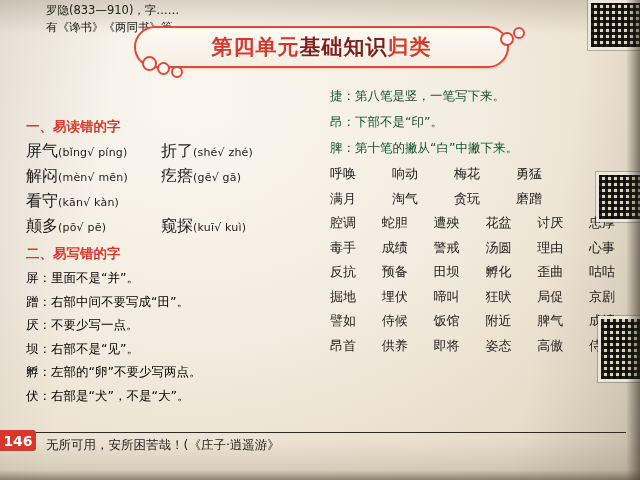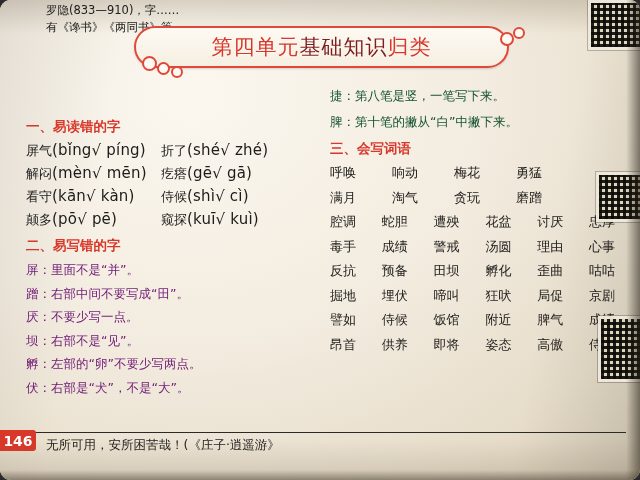--- a/index.html
+++ b/index.html
@@ -7,21 +7,20 @@
     padding: 0;
     background: #2b2b2b;
   }
   #page {
     position: relative;
     width: 640px;
     height: 480px;
     overflow: hidden;
     background: #e9e2d6;
     font-family: "DejaVu Sans", sans-serif;
-    border-radius: 11px;
   }
   
   .paper {
     position: absolute;
     inset: 0;
     background:
       radial-gradient(ellipse at 30% 20%, #fbf7ef 0%, #f3ece0 45%, #e6dcc9 80%, #d8cdb8 100%);
   }
   .paper:after{
     content:"";
@@ -71,21 +70,21 @@
     background: linear-gradient(180deg,#fdfaf3,#f6efe2);
     box-shadow: 0 1px 2px rgba(0,0,0,0.15);
   }
   .banner-title {
     position: absolute;
     inset: 0;
     display: flex;
     align-items: center;
     justify-content: center;
     font-size: 21px;
-    font-weight: normal;
+    font-weight: bold;
     color: #d8372a;
     letter-spacing: 1px;
     font-family: "DejaVu Sans", sans-serif;
     text-shadow: 0 1px 0 rgba(255,255,255,0.6);
   }
   .banner-title .black { color: #7f1d1d; }
   .bead {
     position: absolute;
     border-radius: 50%;
     border: 2px solid #e0483a;
@@ -119,24 +118,24 @@
     font-family: Liberation Serif, serif;
   }
 
   .pair-rows { font-size: 12.5px; color: #1d1c1a; }
   .pair-row {
     display: flex;
     margin-bottom: 8px;
     line-height: 15px;
   }
   .pair-cell { width: 50%; white-space: nowrap; }
-  .pair-cell .hz { font-size: 13px; }
-  .pair-cell .py { font-size: 15px; letter-spacing: 0.2px; }
-
-  .note-list { margin-top: 4px; font-size: 12.5px; color: #701a75; }
+  .pair-cell .hz { font-size: 16px; }
+  .pair-cell .py { font-size: 11px; letter-spacing: 0.2px; }
+
+  .note-list { margin-top: 4px; font-size: 12.5px; color: #000000; }
   .note-list div { margin-bottom: 8.5px; line-height: 15px; }
 
   .right-lines { font-size: 12.5px; color: #14532d; }
   .right-lines div { margin-bottom: 10px; line-height: 16px; white-space: nowrap; }
 
   .word-grid {
     margin-top: 4px;
     font-size: 13px;
     color: #1d1c1a;
   }
@@ -250,21 +249,20 @@
       <div class="pair-row">
         <div class="pair-cell"><span class="hz">屏气</span><span class="py">(bǐng√  píng)</span></div>
         <div class="pair-cell"><span class="hz">折了</span><span class="py">(shé√  zhé)</span></div>
       </div>
       <div class="pair-row">
         <div class="pair-cell"><span class="hz">解闷</span><span class="py">(mèn√  mēn)</span></div>
         <div class="pair-cell"><span class="hz">疙瘩</span><span class="py">(gē√  gā)</span></div>
       </div>
       <div class="pair-row">
         <div class="pair-cell"><span class="hz">看守</span><span class="py">(kān√  kàn)</span></div>
-        <div class="pair-cell"><span class="hz">侍候</span><span class="py">(shì√  cì)</span></div>
       </div>
       <div class="pair-row">
         <div class="pair-cell"><span class="hz">颠多</span><span class="py">(pō√  pē)</span></div>
         <div class="pair-cell"><span class="hz">窥探</span><span class="py">(kuī√  kuì)</span></div>
       </div>
     </div>
 
     <div class="sec-head" style="margin-top:10px;">二、易写错的字</div>
     <div class="note-list">
       <div>屏：里面不是“并”。</div>
@@ -272,24 +270,24 @@
       <div>厌：不要少写一点。</div>
       <div>坝：右部不是“见”。</div>
       <div>孵：左部的“卵”不要少写两点。</div>
       <div>伏：右部是“犬”，不是“大”。</div>
     </div>
   </div>
 
   <div class="col-right">
     <div class="right-lines">
       <div>捷：第八笔是竖，一笔写下来。</div>
+      <div>昂：下部不是“印”。</div>
       <div>脾：第十笔的撇从“白”中撇下来。</div>
     </div>
 
-    <div class="sec-head" style="margin-top:8px;">三、会写词语</div>
     <div class="word-grid">
       <div class="word-row">
         <span>呼唤</span>
         <span>响动</span>
         <span>梅花</span>
         <span>勇猛</span>
       </div>
       <div class="word-row">
         <span>满月</span>
         <span>淘气</span>

